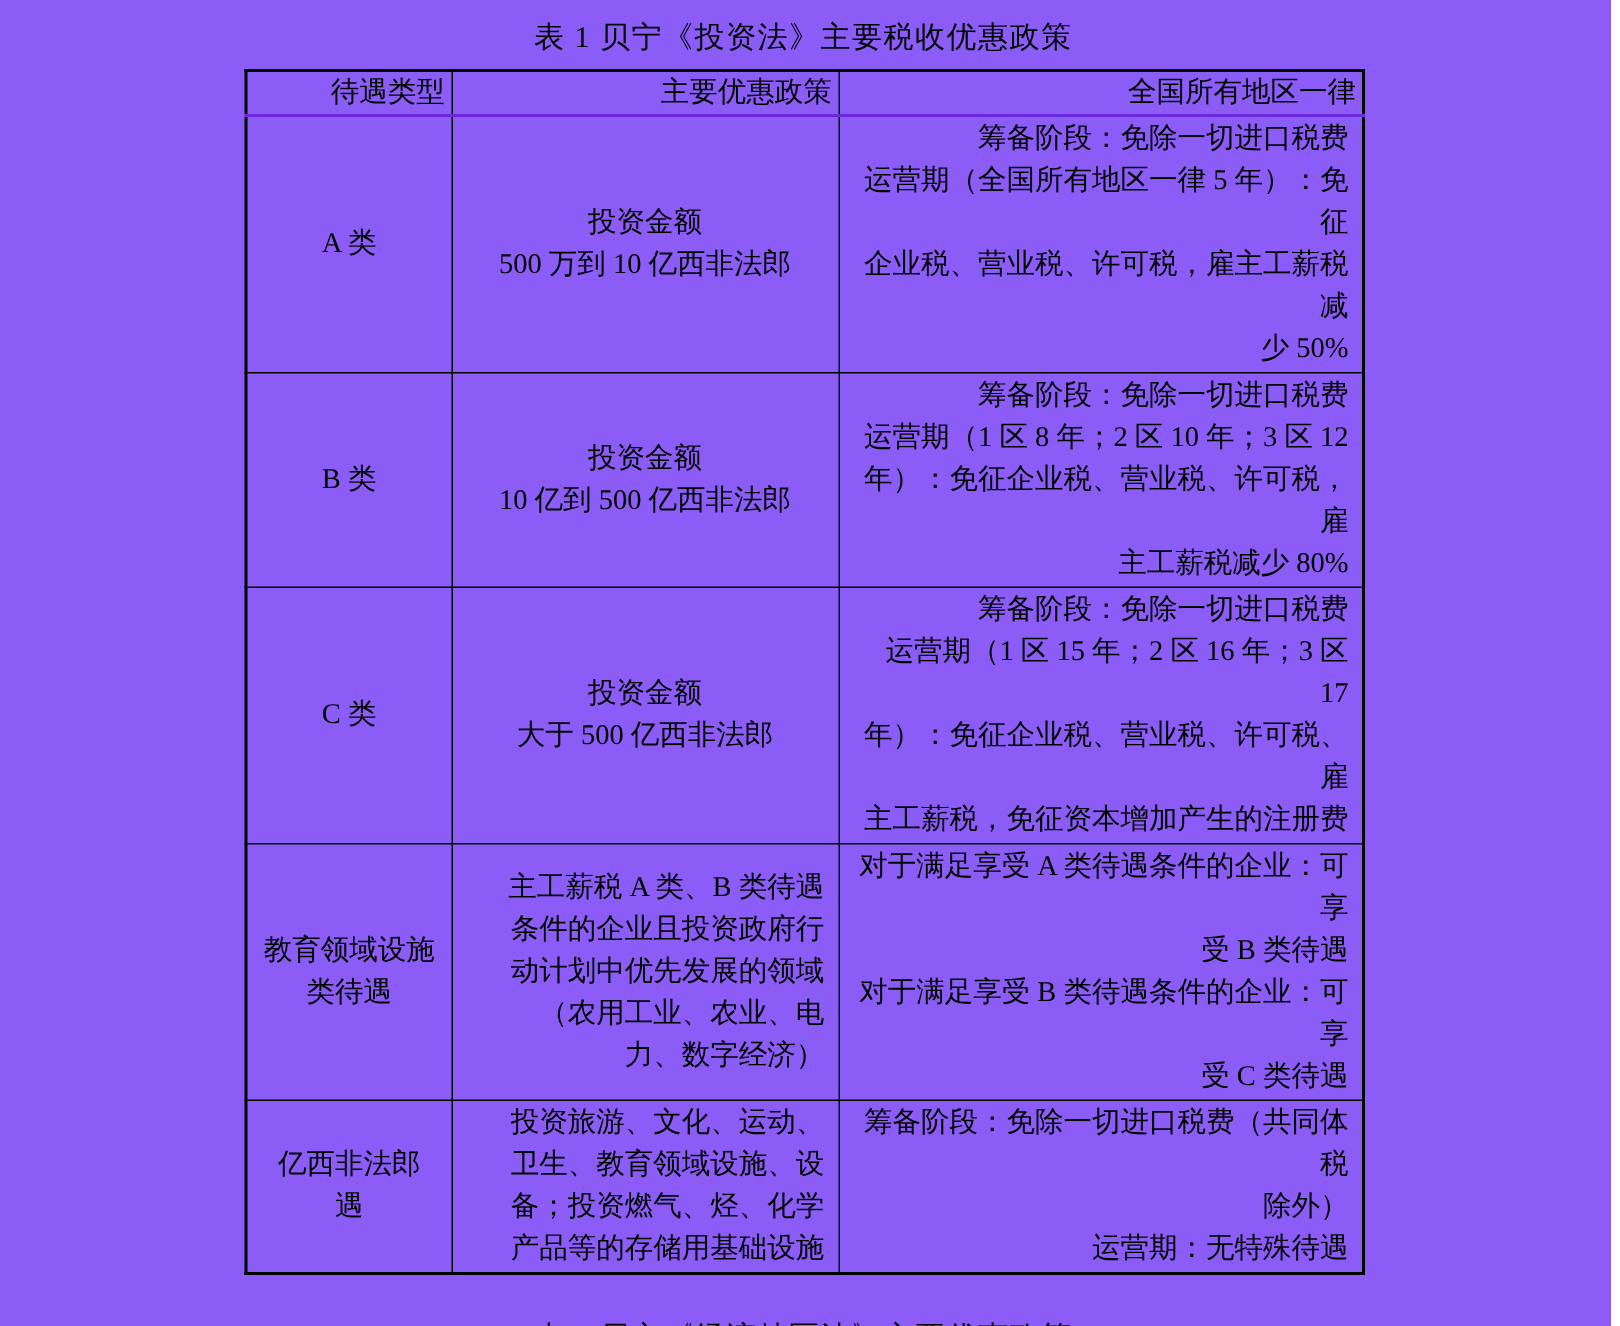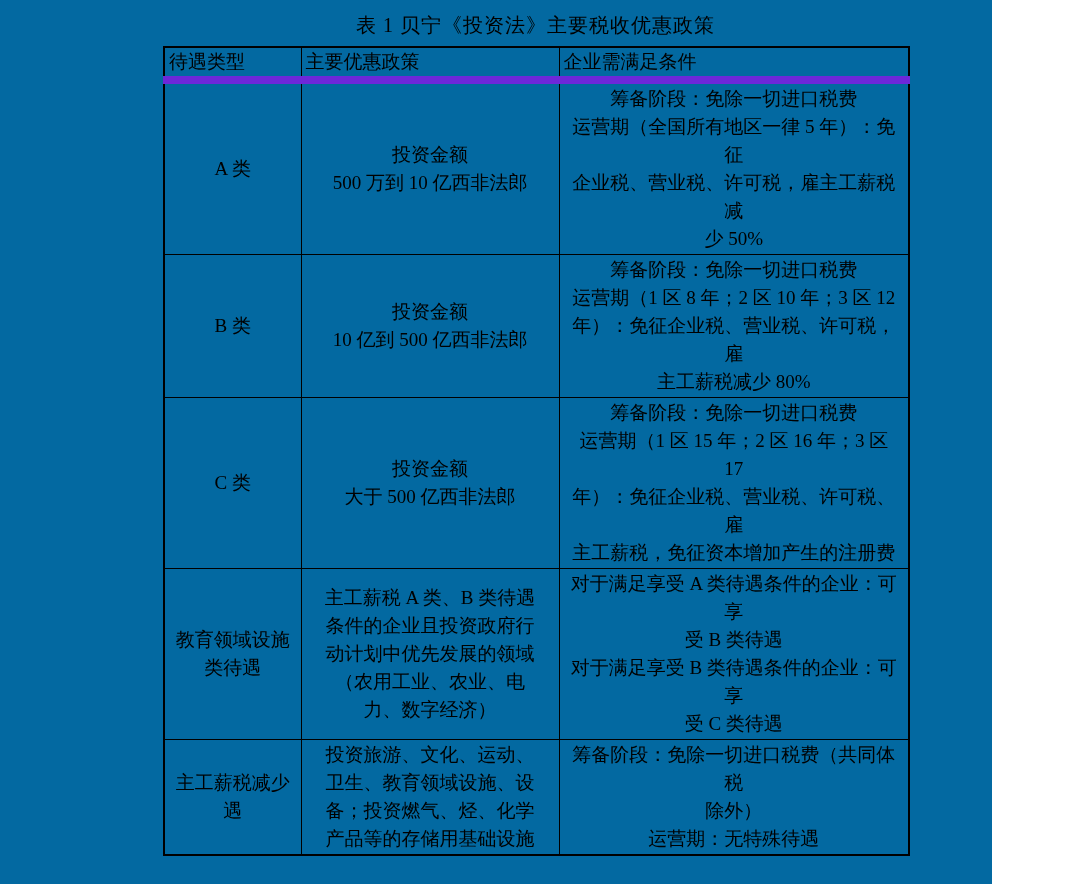--- a/index.html
+++ b/index.html
@@ -4,23 +4,23 @@
 <style>
   html, body {
     margin: 0;
     padding: 0;
     background: #ffffff;
     color: #000000;
     font-family: "Liberation Serif", "DejaVu Serif", serif;
   }
   .page {
     position: relative;
-    width: 992px;
+    width: 1074px;
     height: 884px;
-    background: #0369a1;
+    background: #8b5cf6;
     overflow: hidden;
   }
   .content {
     position: absolute;
     left: 163px;
     top: 12px;
     width: 745px;
   }
   .table-title {
     width: 745px;
@@ -42,28 +42,28 @@
   }
   th, td {
     border: 1px solid #000000;
     line-height: 28px;
     padding: 1px 9px;
     vertical-align: middle;
     white-space: pre-line;
     overflow: hidden;
   }
   thead th {
-    border-bottom: 8px solid #6d28d9;
+    border-bottom: 2px solid #6d28d9;
     font-weight: normal;
     height: 28px;
-    text-align: left;
+    text-align: right;
     padding: 0 4px;
   }
   td.center { text-align: center; padding: 1px 4px; }
-  td.left   { text-align: center; }
+  td.left   { text-align: right; }
   
   .t1 tr.r1 td { height: 112px; }
   .t1 tr.r2 td { height: 113px; }
   .t1 tr.r3 td { height: 111px; }
   .t1 tr.r4 td { height: 141px; }
   .t1 tr.r5 td { height: 107px; }
 </style>
 </head>
 <body>
 
@@ -75,21 +75,21 @@
     <table class="t1">
       <colgroup>
         <col style="width:137px">
         <col style="width:258px">
         <col style="width:350px">
       </colgroup>
       <thead>
         <tr>
           <th>待遇类型</th>
           <th>主要优惠政策</th>
-          <th>企业需满足条件</th>
+          <th>全国所有地区一律</th>
         </tr>
       </thead>
       <tbody>
         <tr class="r1">
           <td class="center">A 类</td>
           <td class="center">投资金额
 500 万到 10 亿西非法郎</td>
           <td class="left">筹备阶段：免除一切进口税费
 运营期（全国所有地区一律 5 年）：免征
 企业税、营业税、许可税，雇主工薪税减
@@ -120,21 +120,21 @@
 条件的企业且投资政府行
 动计划中优先发展的领域
 （农用工业、农业、电
 力、数字经济）</td>
           <td class="left">对于满足享受 A 类待遇条件的企业：可享
 受 B 类待遇
 对于满足享受 B 类待遇条件的企业：可享
 受 C 类待遇</td>
         </tr>
         <tr class="r5">
-          <td class="center">主工薪税减少
+          <td class="center">亿西非法郎
 遇</td>
           <td class="left">投资旅游、文化、运动、
 卫生、教育领域设施、设
 备；投资燃气、烃、化学
 产品等的存储用基础设施</td>
           <td class="left">筹备阶段：免除一切进口税费（共同体税
 除外）
 运营期：无特殊待遇</td>
         </tr>
       </tbody>

